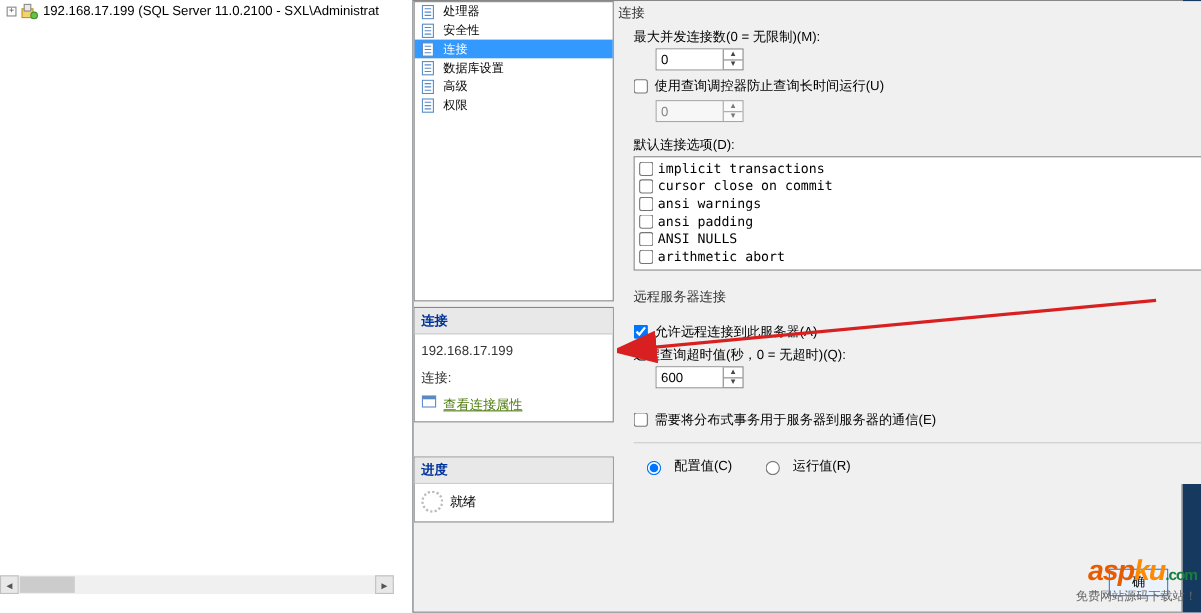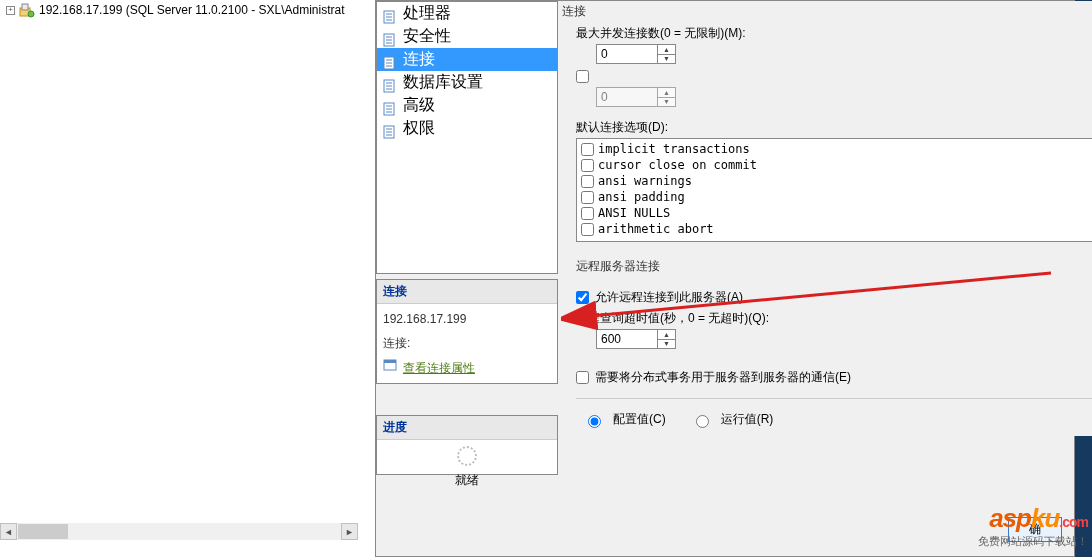--- a/index.html
+++ b/index.html
@@ -13,21 +13,21 @@
 .scrollbar-h { position: absolute; bottom: 0; left: 0; right: 0; height: 17px; background: #f0f0f0; display: flex; align-items: center; }
 .scrollbar-h .arrow { width: 17px; height: 17px; background: #e8e8e8; border: 1px solid #c0c0c0; display: flex; align-items: center; justify-content: center; font-size: 9px; color: #555; }
 .scrollbar-h .thumb { width: 50px; height: 15px; background: #ccc; margin-left: 1px; }
 
 
 .dialog { position: absolute; left: 375px; top: 0; width: 700px; height: 557px; background: #f0f0f0; border: 1px solid #888; }
 .dialog-bg { position: absolute; left: 375px; top: 0; right: 0; bottom: 0; background: #163a5f; }
 
 
 .nav-pane { position: absolute; left: 0; top: 0; width: 182px; height: 273px; background: #fff; border: 1px solid #888; }
-.nav-item { display: flex; align-items: flex-end; gap: 4px; padding: 1px 6px; font-size: 16px; }
+.nav-item { display: flex; align-items: center; gap: 4px; padding: 1px 6px; font-size: 11px; }
 .nav-item.selected { background: #3399ff; color: #fff; }
 .nav-icon { width: 16px; height: 14px; display: inline-block; }
 
 
 .conn-pane { position: absolute; left: 0; top: 278px; width: 182px; border: 1px solid #888; background: #fff; }
 .section-header { background: #e8e8e8; border-bottom: 1px solid #ccc; padding: 3px 6px; font-weight: bold; color: #003399; font-size: 12px; }
 .conn-body { padding: 6px; font-size: 12px; line-height: 1.5; color: #333; }
 .link { color: #4d7c0f; text-decoration: underline; }
 .link-row { display: flex; align-items: center; gap: 4px; margin-top: 6px; }
 
@@ -67,21 +67,21 @@
 .btn.default { border: 1px solid #3a78d6; background: #eaf2fd; }
 
 
 .brand { position: absolute; right: 4px; bottom: 8px; z-index: 20; text-align: right; }
 .brand-logo { font-family: Arial, sans-serif; font-weight: bold; font-size: 26px; font-style: italic; letter-spacing: -1px; }
 .brand-logo .a { color: #e85c00; }
 .brand-logo .s { color: #e85c00; }
 .brand-logo .p { color: #e85c00; }
 .brand-logo .k { color: #ff8a00; }
 .brand-logo .u { color: #ff8a00; }
-.brand-logo .dot { color: #ef4444; font-size: 14px; font-style: normal; }
+.brand-logo .dot { color: #15803d; font-size: 14px; font-style: normal; }
 .brand-sub { font-size: 11px; color: #666; }
 
 .settings-inner { position: relative; }
 
 .conn-title-top { position: absolute; left: 0; top: -2px; }
 </style>
 </head>
 <body>
 
 <div class="dialog-bg"></div>
@@ -166,21 +166,21 @@
               <rect x="1" y="2" width="12" height="10" fill="#fff" stroke="#5a8ac6"></rect>
               <rect x="1" y="2" width="12" height="3" fill="#5a8ac6"></rect>
             </svg></span>
         <span class="link">查看连接属性</span>
       </div>
     </div>
   </div>
 
   <div class="progress-pane">
     <div class="section-header">进度</div>
-    <div style="display:flex; align-items:center;flex-direction:column;">
+    <div style="display:flex; align-items:center;">
       <span class="spinner"></span>
       <span>就绪</span>
     </div>
   </div>
 
   <div class="settings settings-inner">
     <div class="group-title conn-title-top">连接</div>
     <div style="height:16px"></div>
 
     <div>最大并发连接数(0 = 无限制)(M):</div>
@@ -189,20 +189,21 @@
         <input value="0" style="">
         <div class="spinbtns">
             <div>▲</div>
             <div>▼</div>
           </div>
       </div>
     </div>
 
     <div class="checkbox-row">
       <input type="checkbox" style="">
+      <span>使用查询调控器防止查询长时间运行(U)</span>
     </div>
     <div class="field-row">
       <div class="numeric" style="opacity:0.7">
         <input disabled="" value="0" style="">
         <div class="spinbtns">
             <div>▲</div>
             <div>▼</div>
           </div>
       </div>
     </div>

